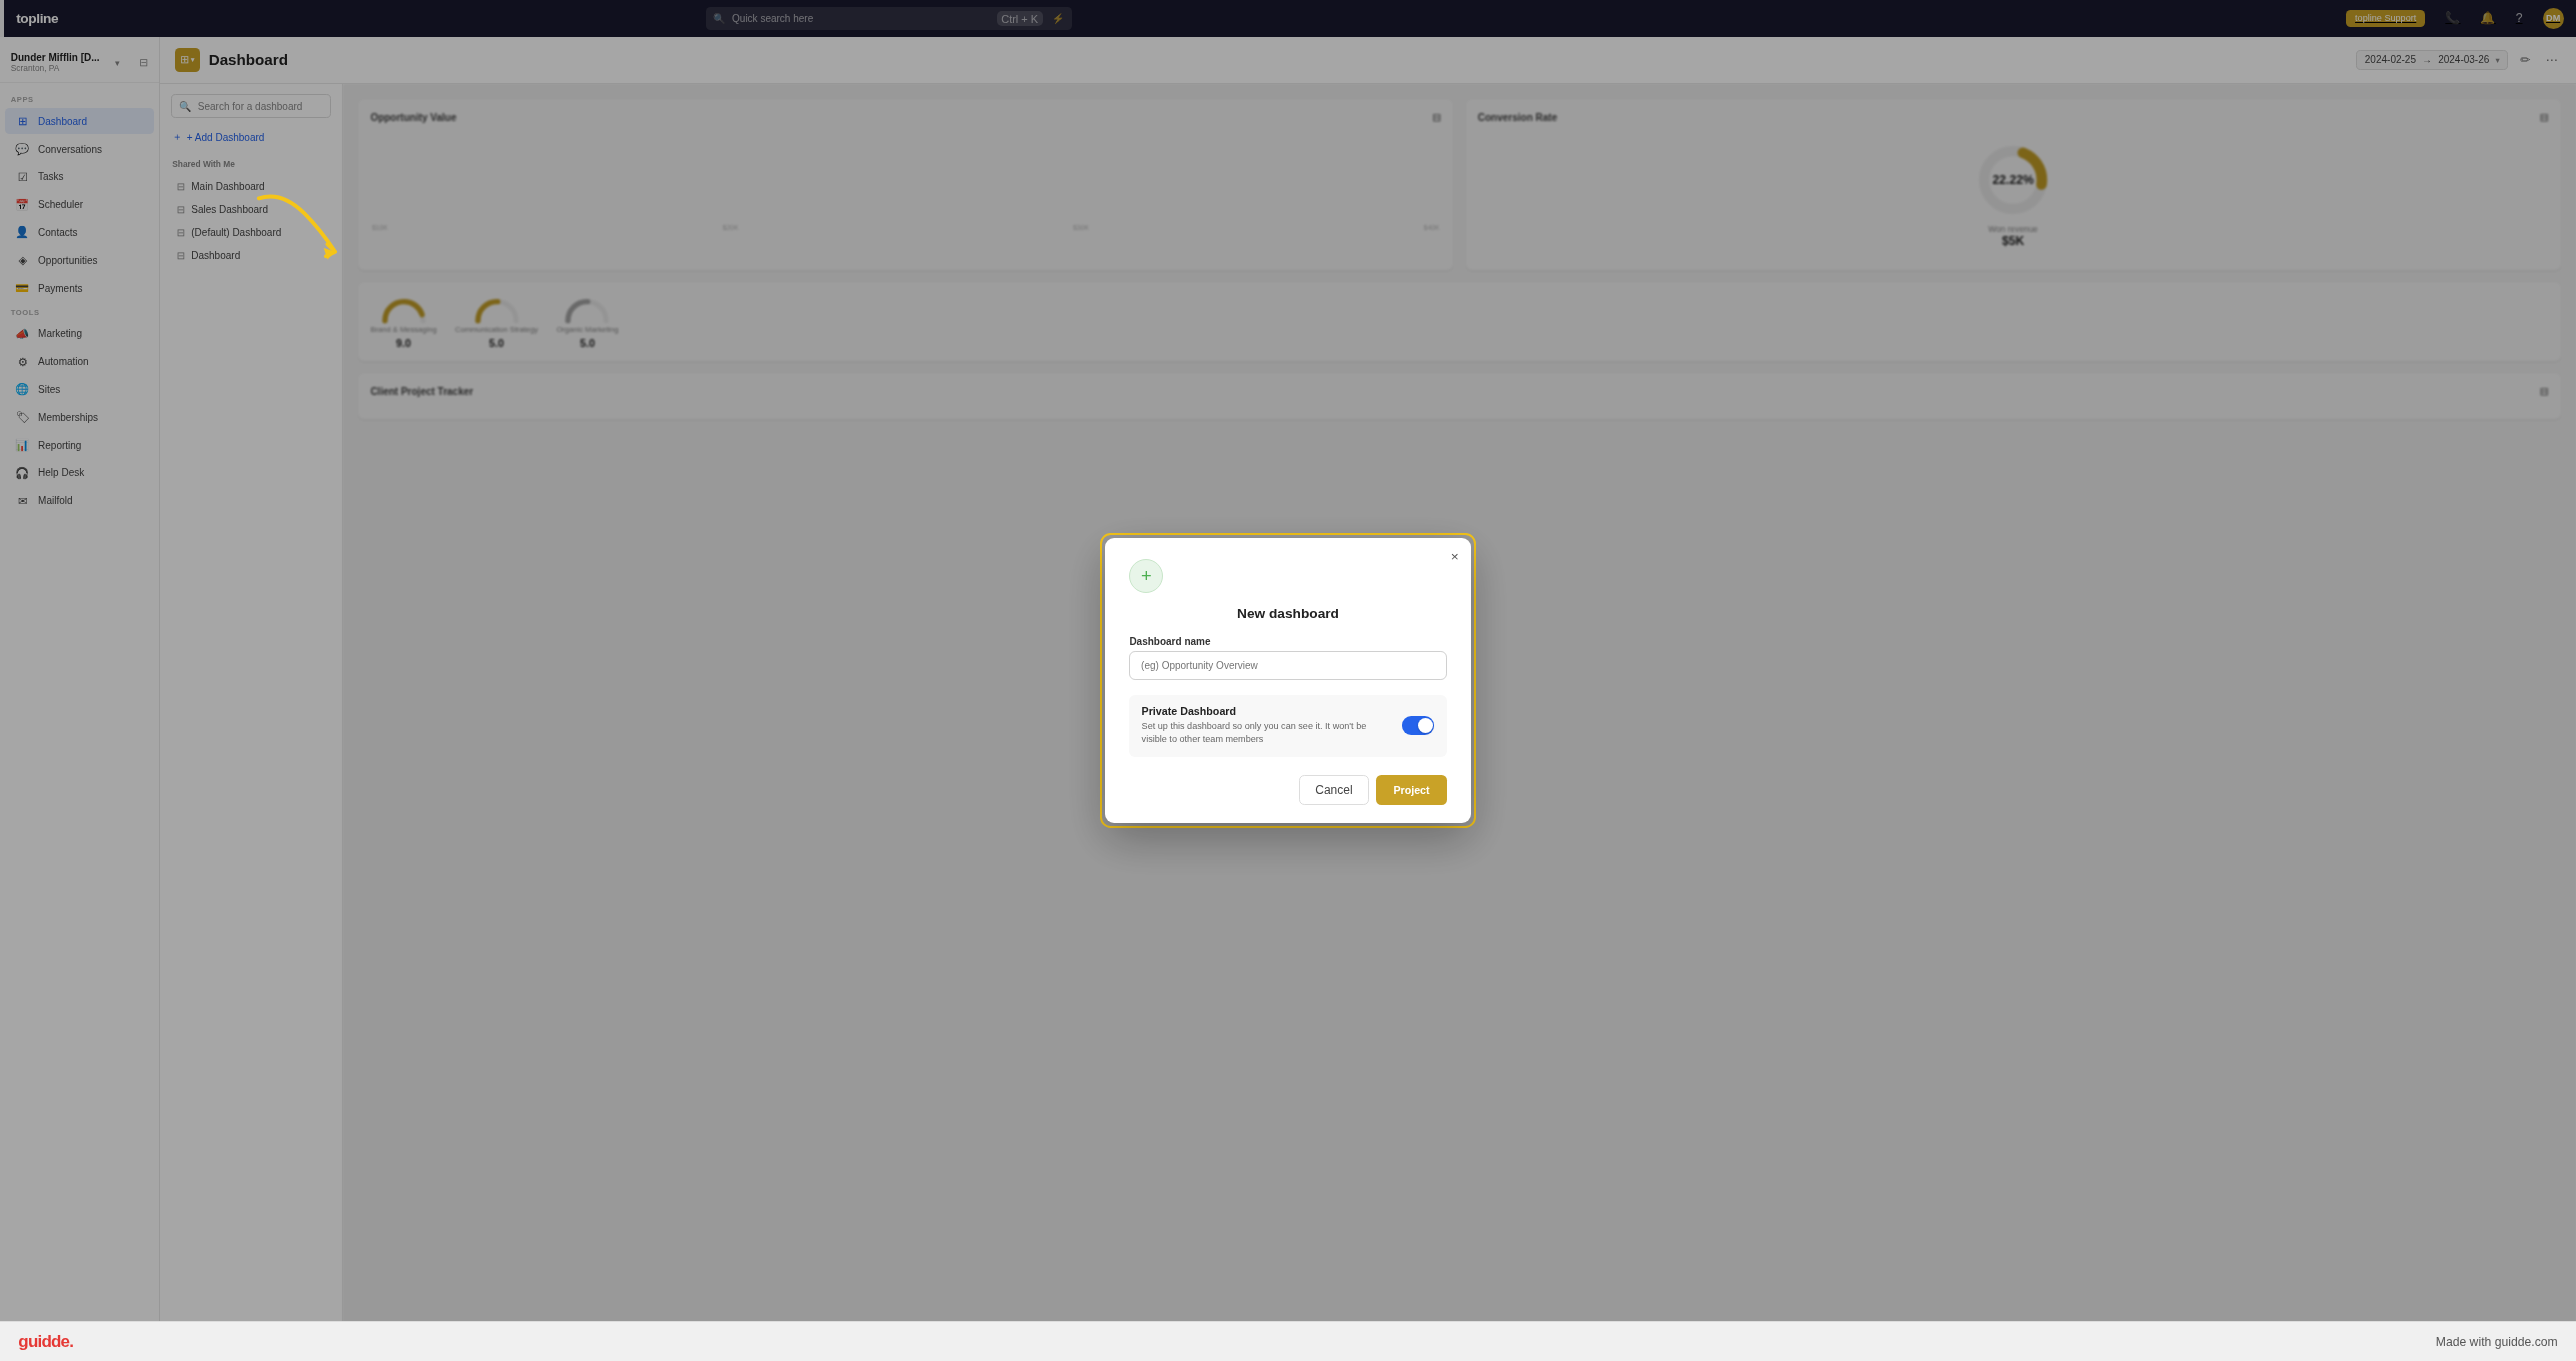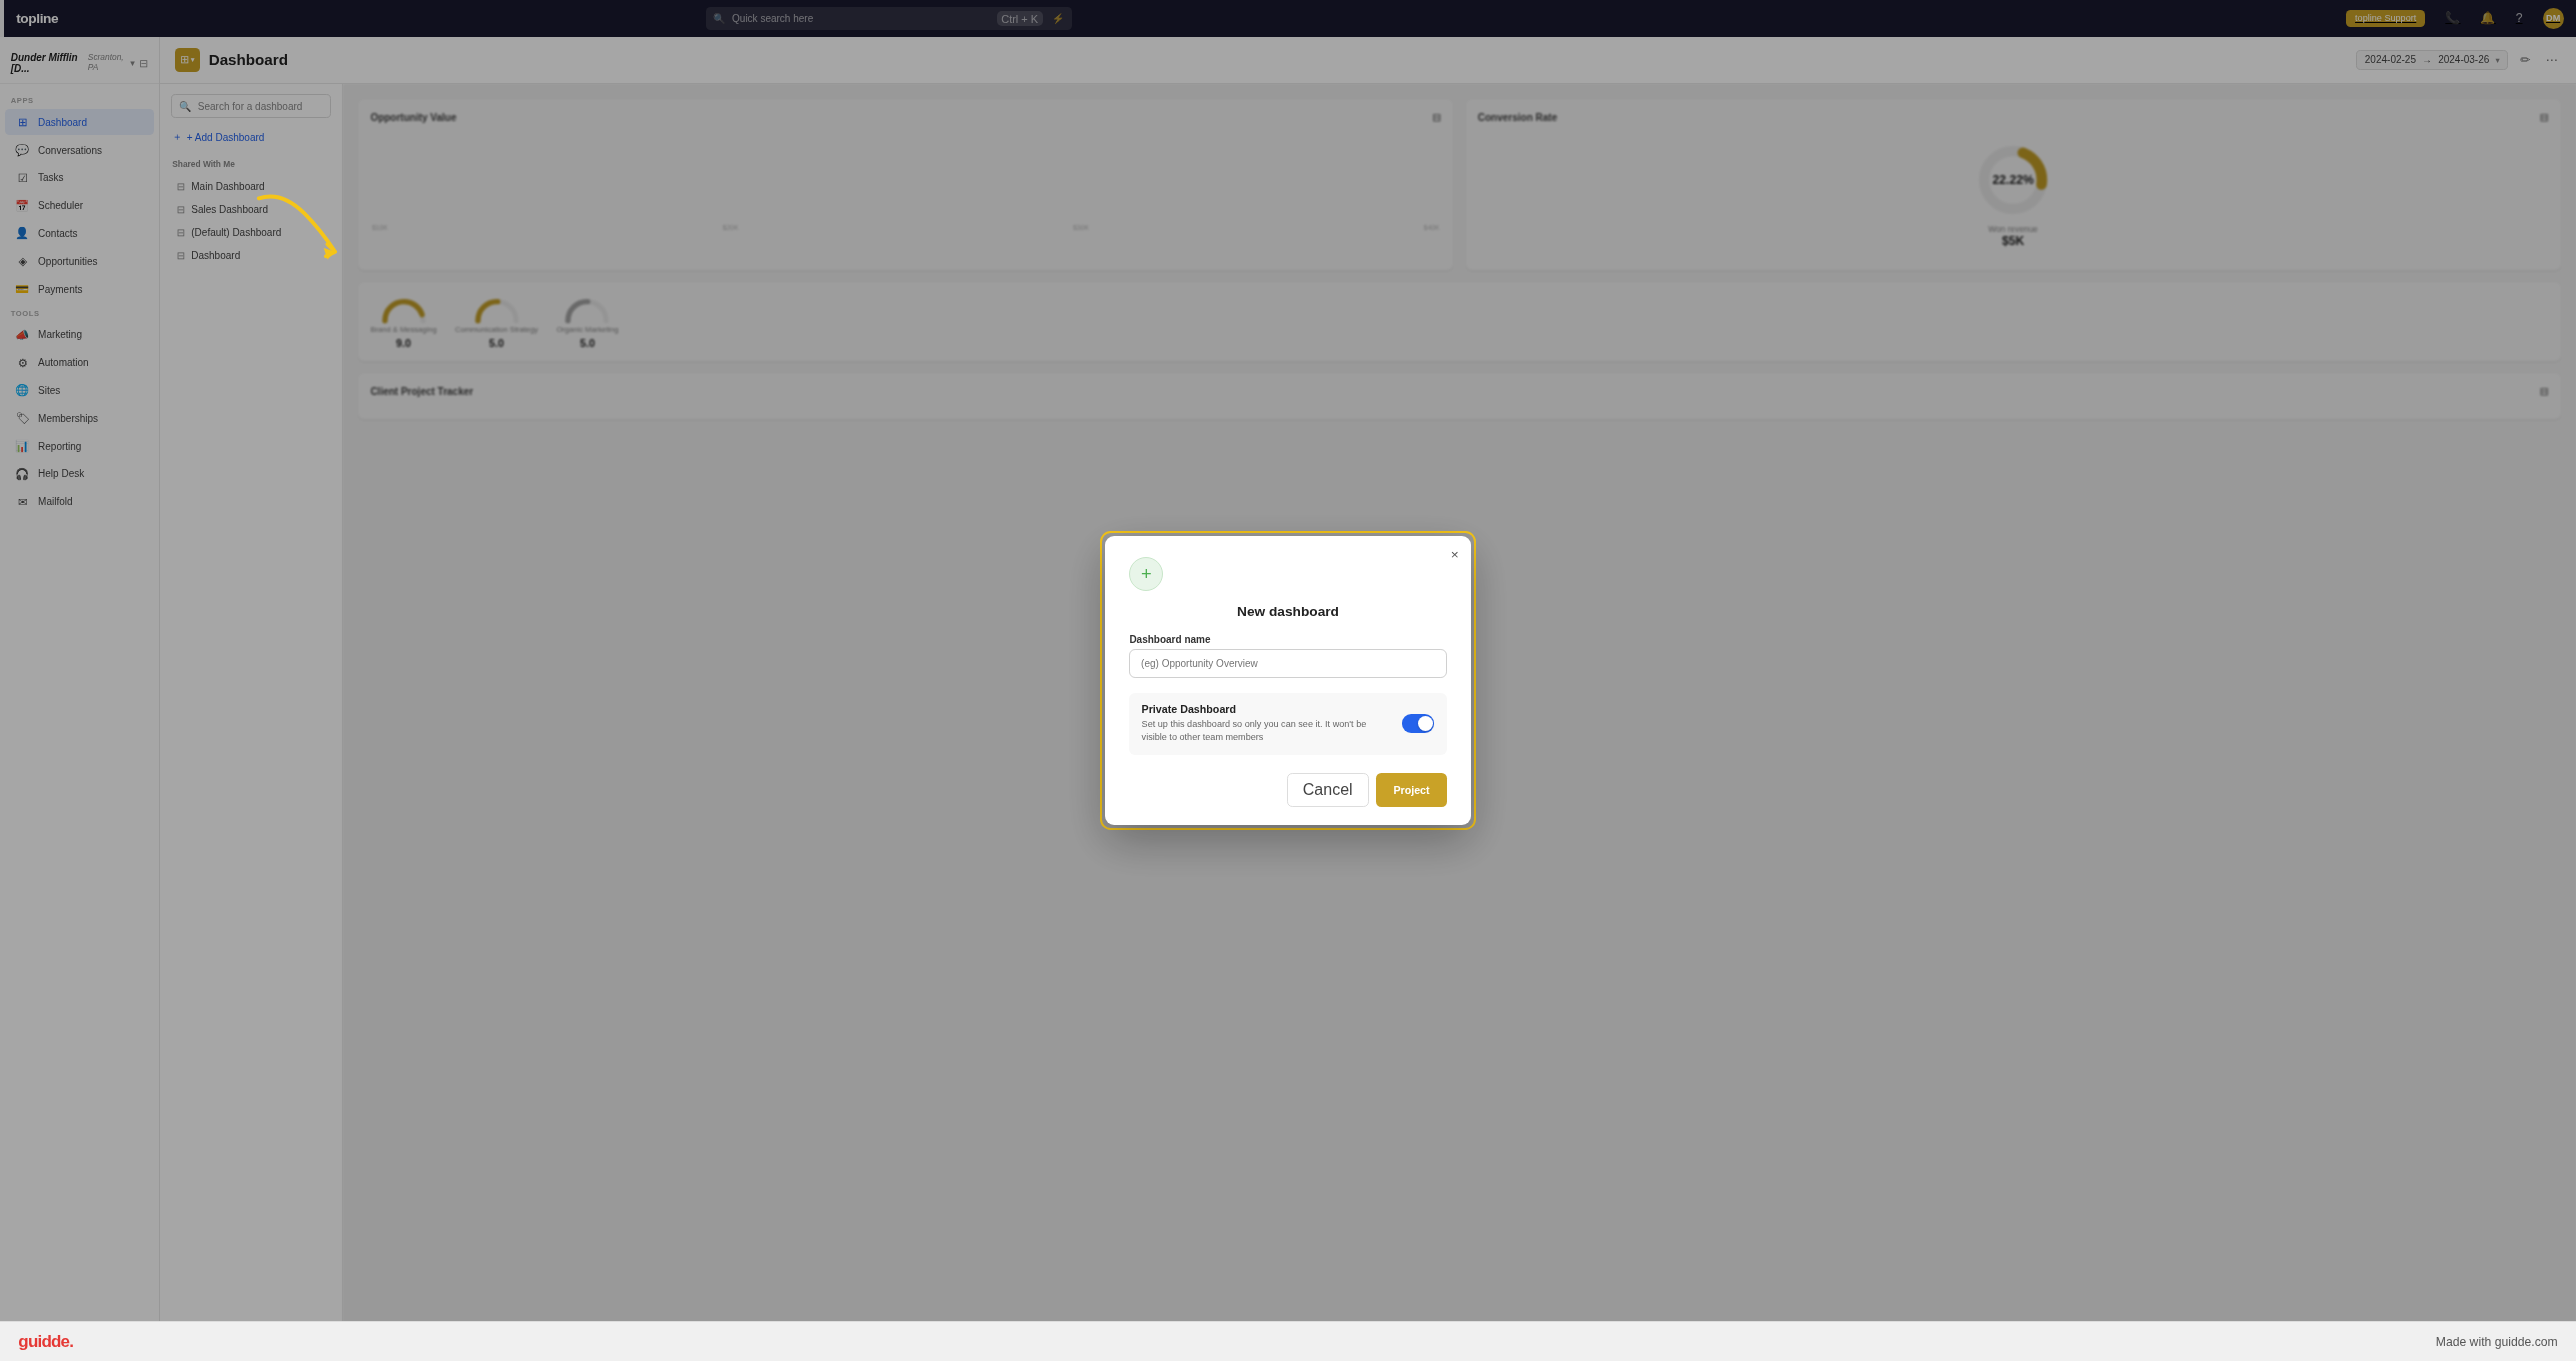--- a/index.html
+++ b/index.html
@@ -97,22 +97,21 @@
     .sidebar-workspace {
       padding: 6.1px 10.7px 9.1px;
       display: flex;
       align-items: center;
       justify-content: space-between;
       border-bottom: 0.8px solid #f0f0f0;
       margin-bottom: 6.1px;
     }
     .workspace-info {
       display: flex;
-      flex-direction: row;
-      font-style: italic;
+      flex-direction: column;
     }
     .workspace-name {
       font-size: 10px;
       font-weight: 600;
       color: #222;
     }
     .workspace-sub {
       font-size: 8.4px;
       color: #888;
     }
@@ -486,21 +485,21 @@
       display: flex;
       justify-content: flex-end;
       gap: 7.6px;
     }
     .btn-cancel {
       padding: 6.9px 15.2px;
       border: 0.8px solid #ddd;
       border-radius: 5.3px;
       background: white;
       color: #444;
-      font-size: 16px;
+      font-size: 12px;
       cursor: pointer;
       font-weight: 500;
     }
     .btn-confirm {
       padding: 6.9px 17px;
       border: none;
       border-radius: 5.3px;
       background: #c9a227;
       color: white;
       font-size: 10.7px;

